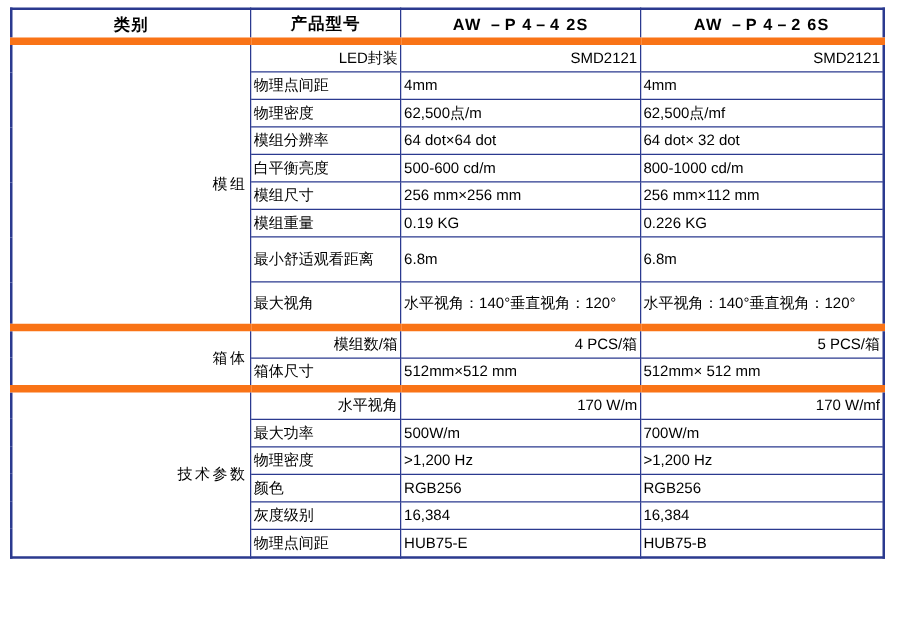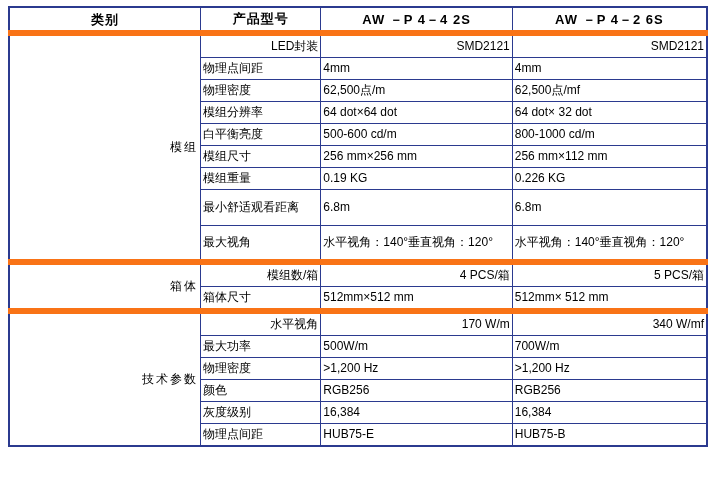--- a/index.html
+++ b/index.html
@@ -140,21 +140,21 @@
     <tr>
       <td class="item-cell">箱体尺寸</td>
       <td class="val-cell">512mm×512 mm</td>
       <td class="val-cell">512mm× 512 mm</td>
     </tr>
 
     <tr class="group-top">
       <td class="cat-cell" rowspan="6">技术参数</td>
       <td class="item-cell">水平视角</td>
       <td class="val-cell">170 W/m</td>
-      <td class="val-cell">340 W/mf</td>
+      <td class="val-cell">170 W/mf</td>
     </tr>
     <tr>
       <td class="item-cell">最大功率</td>
       <td class="val-cell">500W/m</td>
       <td class="val-cell">700W/m</td>
     </tr>
     <tr>
       <td class="item-cell">物理密度</td>
       <td class="val-cell">&gt;1,200 Hz</td>
       <td class="val-cell">&gt;1,200 Hz</td>

